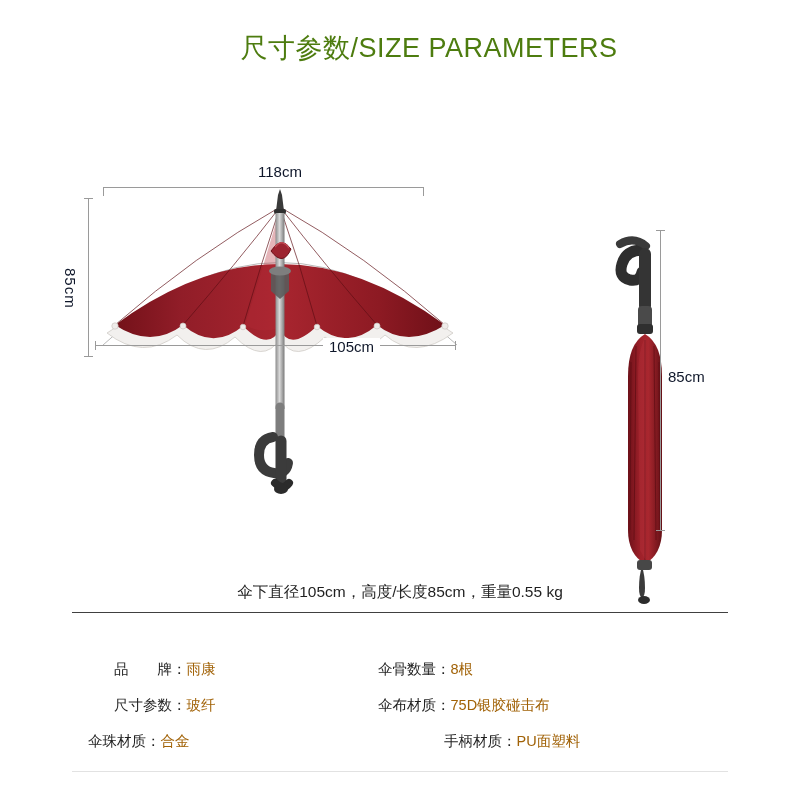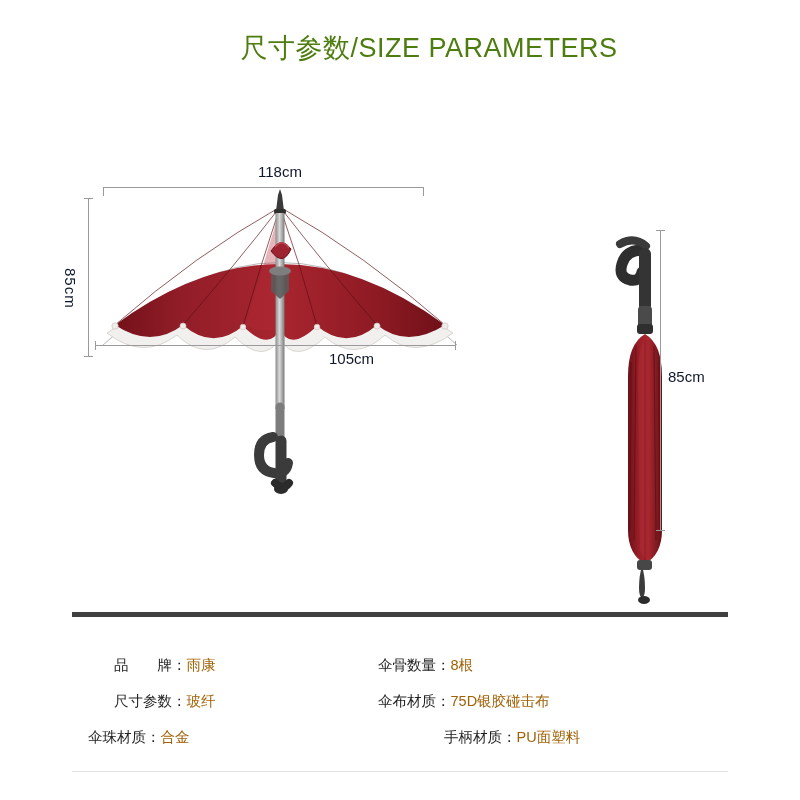--- a/index.html
+++ b/index.html
@@ -82,24 +82,24 @@
     color: #1f1f1f;
   }
 
   
   .spec-box {
     position: absolute;
     top: 612px;
     left: 72px;
     width: 656px;
     height: 160px;
-    border-top: 5px solid #404040;
+    border-top: 1px solid #404040;
     border-bottom: 1px solid #e2e2e2;
     box-sizing: border-box;
-    padding-top: 30px;
+    padding-top: 38px;
     text-align: center;
   }
   .spec-row {
     display: flex;
     height: 36px;
     align-items: center;
   }
   .spec-cell {
     display: flex;
     align-items: baseline;
@@ -238,28 +238,29 @@
     <div class="dim-label" style="left:258px; top:23px;">118cm</div>
 
     <div class="mline v" style="left:88px; top:58px; height:158px;"></div>
     <div class="tick h" style="left:84px; top:58px;"></div>
     <div class="tick h" style="left:84px; top:216px;"></div>
     <div class="dim-label vertical" style="left:62px; top:128px;">85cm</div>
 
     <div class="mline h" style="left:95px; top:205px; width:360px;"></div>
     <div class="tick v" style="left:95px; top:201px; height:9px;"></div>
     <div class="tick v" style="left:455px; top:201px; height:9px;"></div>
-    <div class="dim-label" style="left:323px; top:210px; background:#fff; padding:0 6px;">105cm</div>
+    <div class="dim-label" style="left:323px; top:198px; background:#fff; padding:0 6px;">105cm</div>
 
     <div class="mline v" style="left:660px; top:90px; height:300px;"></div>
     <div class="tick h" style="left:656px; top:90px;"></div>
     <div class="tick h" style="left:656px; top:390px;"></div>
     <div class="dim-label" style="left:668px; top:228px;">85cm</div>
   </div>
 
+  <div class="summary">伞下直径105cm，高度/长度85cm，重量0.55 kg</div>
 
   <div class="spec-box">
 
     <div class="spec-row">
       <div class="spec-cell left">
         <span class="spec-key">品　　牌：</span>
         <span class="spec-val">雨康</span>
       </div>
       <div class="spec-cell right">
         <span class="spec-key">伞骨数量：</span>

